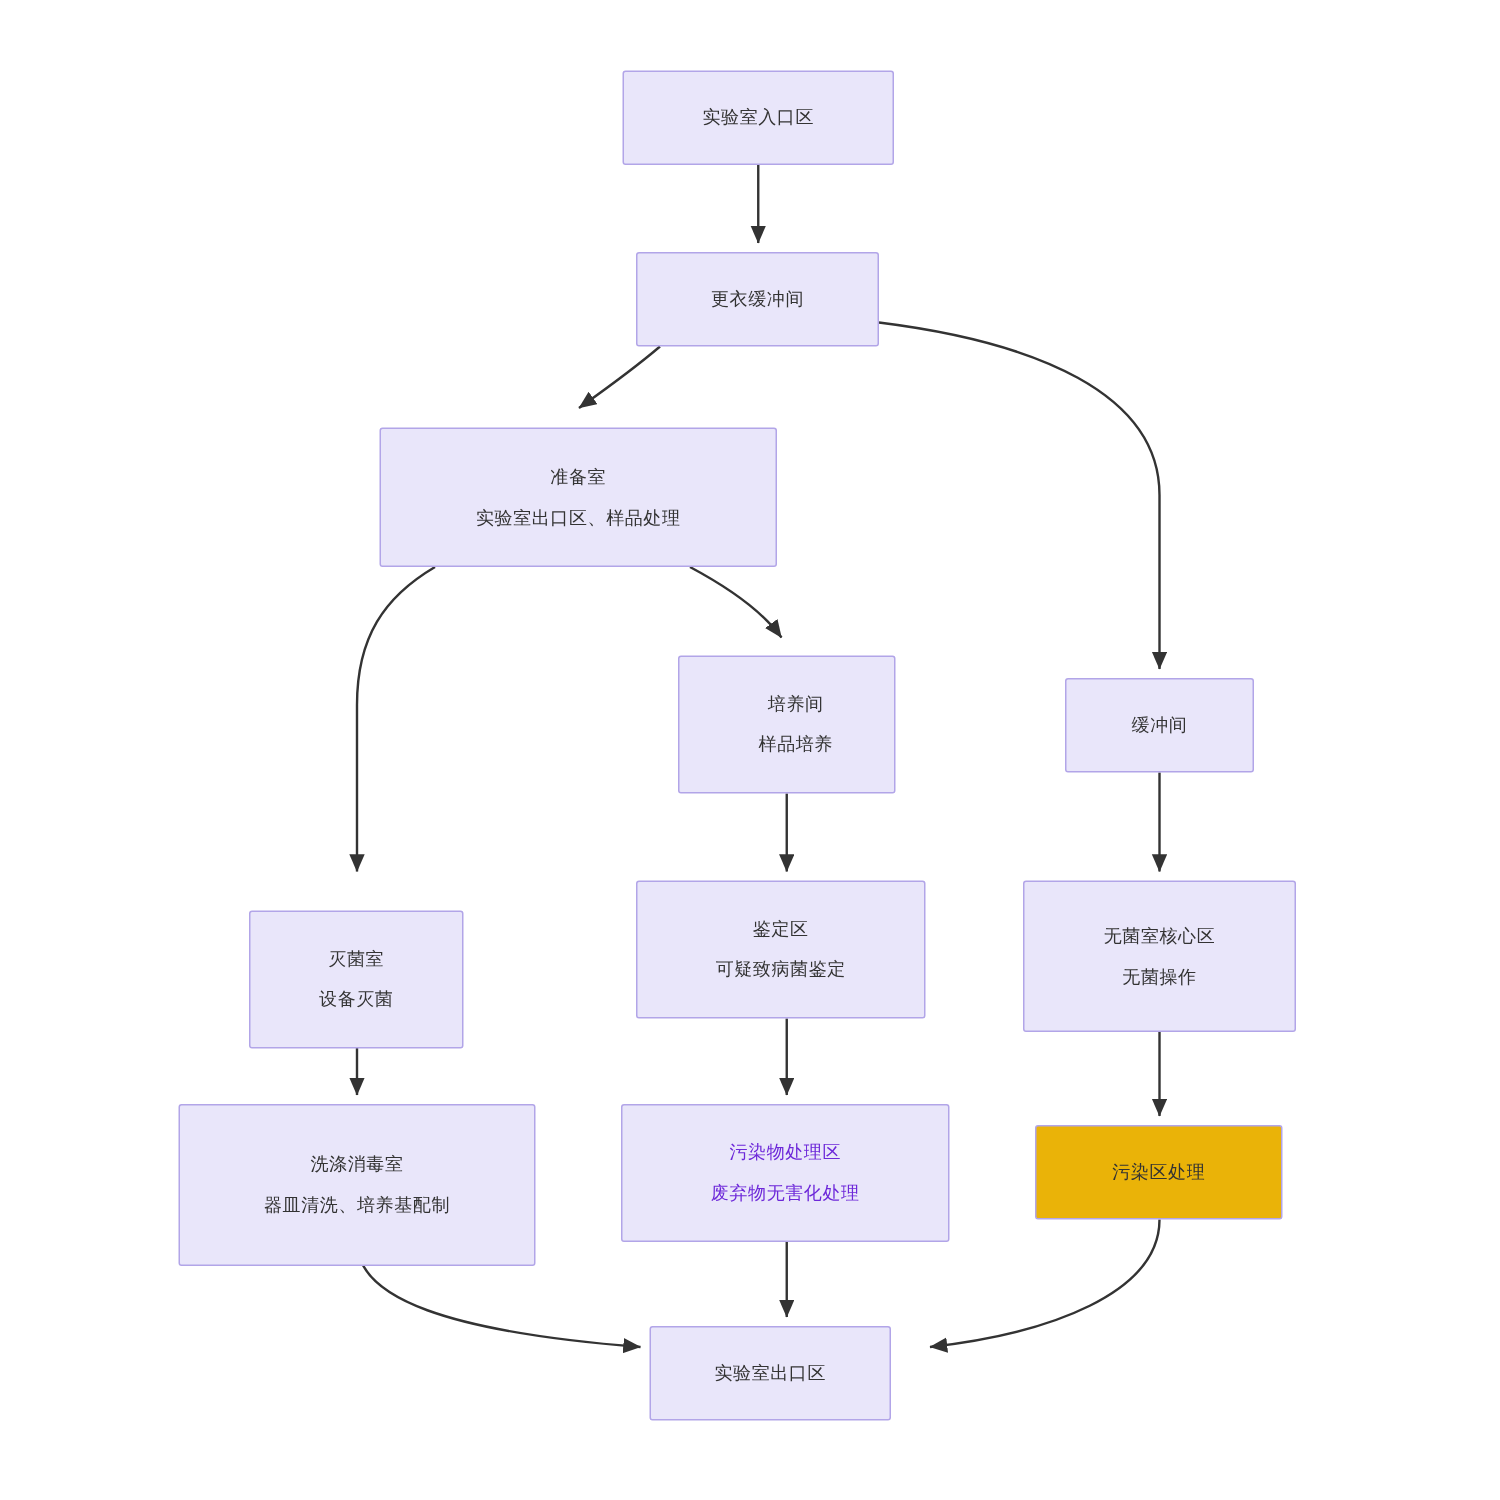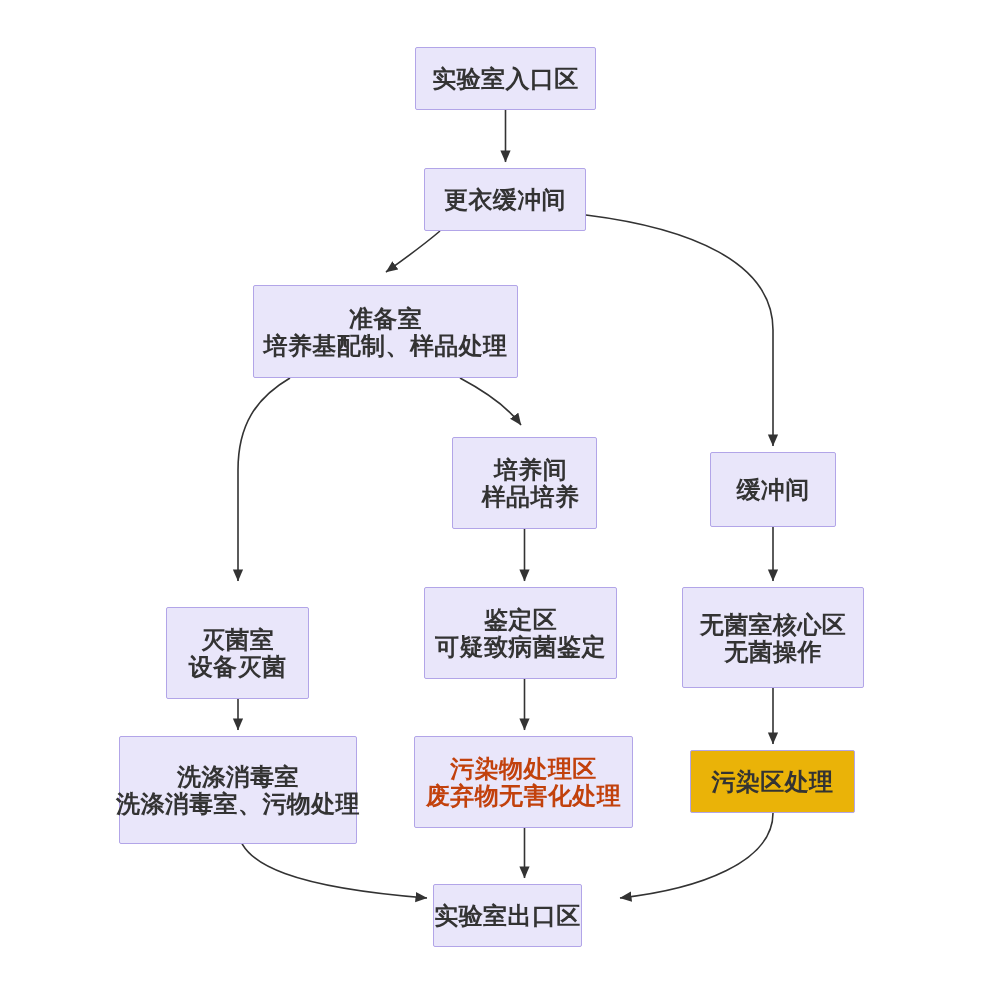--- a/index.html
+++ b/index.html
@@ -30,26 +30,25 @@
     position: absolute;
     box-sizing: border-box;
     background: #e9e6fa;
     border: 1.6px solid #b2a5e8;
     border-radius: 2px;
     display: flex;
     flex-direction: column;
     align-items: center;
     justify-content: center;
     color: #333333;
-    font-size: 24px;
+    font-size: 12px;
     line-height: 27px;
     letter-spacing: 0.4px;
     white-space: nowrap;
     text-align: center;
-    font-weight: bold;
   }
   .node-line {
     display: block;
   }
 </style>
 </head>
 <body>
 
 <div id="canvas">
 
@@ -78,50 +77,50 @@
 
   <div id="nodes-group">
       <div class="node" style="left: 415px; top: 47px; width: 181px; height: 63px; background: rgb(233, 230, 250); border-color: rgb(178, 165, 232); color: rgb(51, 51, 51);">
         <span class="node-line">实验室入口区</span>
       </div>
       <div class="node" style="left: 424px; top: 168px; width: 162px; height: 63px; background: rgb(233, 230, 250); border-color: rgb(178, 165, 232); color: rgb(51, 51, 51);">
         <span class="node-line">更衣缓冲间</span>
       </div>
       <div class="node" style="left: 253px; top: 285px; width: 265px; height: 93px; background: rgb(233, 230, 250); border-color: rgb(178, 165, 232); color: rgb(51, 51, 51);">
         <span class="node-line">准备室</span>
-        <span class="node-line">培养基配制、样品处理</span>
+        <span class="node-line">实验室出口区、样品处理</span>
       </div>
       <div class="node" style="left: 452px; top: 437px; width: 145px; height: 92px; background: rgb(233, 230, 250); border-color: rgb(178, 165, 232); color: rgb(51, 51, 51); padding-left: 12px;">
         <span class="node-line">培养间</span>
         <span class="node-line">样品培养</span>
       </div>
-      <div class="node" style="left: 710px; top: 452px; width: 126px; height: 75px; background: rgb(233, 230, 250); border-color: rgb(178, 165, 232); color: rgb(51, 51, 51); align-items: center;">
+      <div class="node" style="left: 710px; top: 452px; width: 126px; height: 63px; background: rgb(233, 230, 250); border-color: rgb(178, 165, 232); color: rgb(51, 51, 51); align-items: center;">
         <span class="node-line">缓冲间</span>
       </div>
       <div class="node" style="left: 166px; top: 587px; width: 143px; height: 92px; background: rgb(233, 230, 250); border-color: rgb(178, 165, 232); color: rgb(51, 51, 51); margin-top: 20px;">
         <span class="node-line">灭菌室</span>
         <span class="node-line">设备灭菌</span>
       </div>
       <div class="node" style="left: 424px; top: 587px; width: 193px; height: 92px; background: rgb(233, 230, 250); border-color: rgb(178, 165, 232); color: rgb(51, 51, 51);">
         <span class="node-line">鉴定区</span>
         <span class="node-line">可疑致病菌鉴定</span>
       </div>
       <div class="node" style="left: 682px; top: 587px; width: 182px; height: 101px; background: rgb(233, 230, 250); border-color: rgb(178, 165, 232); color: rgb(51, 51, 51);">
         <span class="node-line">无菌室核心区</span>
         <span class="node-line">无菌操作</span>
       </div>
       <div class="node" style="left: 119px; top: 736px; width: 238px; height: 108px; background: rgb(233, 230, 250); border-color: rgb(178, 165, 232); color: rgb(51, 51, 51); align-items: center;">
         <span class="node-line">洗涤消毒室</span>
-        <span class="node-line">洗涤消毒室、污物处理</span>
+        <span class="node-line">器皿清洗、培养基配制</span>
       </div>
-      <div class="node" style="left: 414px; top: 736px; width: 219px; height: 92px; background: rgb(233, 230, 250); border-color: rgb(178, 165, 232); color: #c2410c;">
+      <div class="node" style="left: 414px; top: 736px; width: 219px; height: 92px; background: rgb(233, 230, 250); border-color: rgb(178, 165, 232); color: #6d28d9;">
         <span class="node-line">污染物处理区</span>
         <span class="node-line">废弃物无害化处理</span>
       </div>
       <div class="node" style="left: 690px; top: 750px; width: 165px; height: 63px; background: #eab308; border-color: rgb(178, 165, 232); color: rgb(51, 51, 51);">
         <span class="node-line">污染区处理</span>
       </div>
-      <div class="node" style="left: 433px; top: 884px; width: 149px; height: 63px; background: rgb(233, 230, 250); border-color: rgb(178, 165, 232); color: rgb(51, 51, 51);">
+      <div class="node" style="left: 433px; top: 884px; width: 161px; height: 63px; background: rgb(233, 230, 250); border-color: rgb(178, 165, 232); color: rgb(51, 51, 51);">
         <span class="node-line">实验室出口区</span>
       </div>
     </div>
 
 </div>
 
 </body></html>

